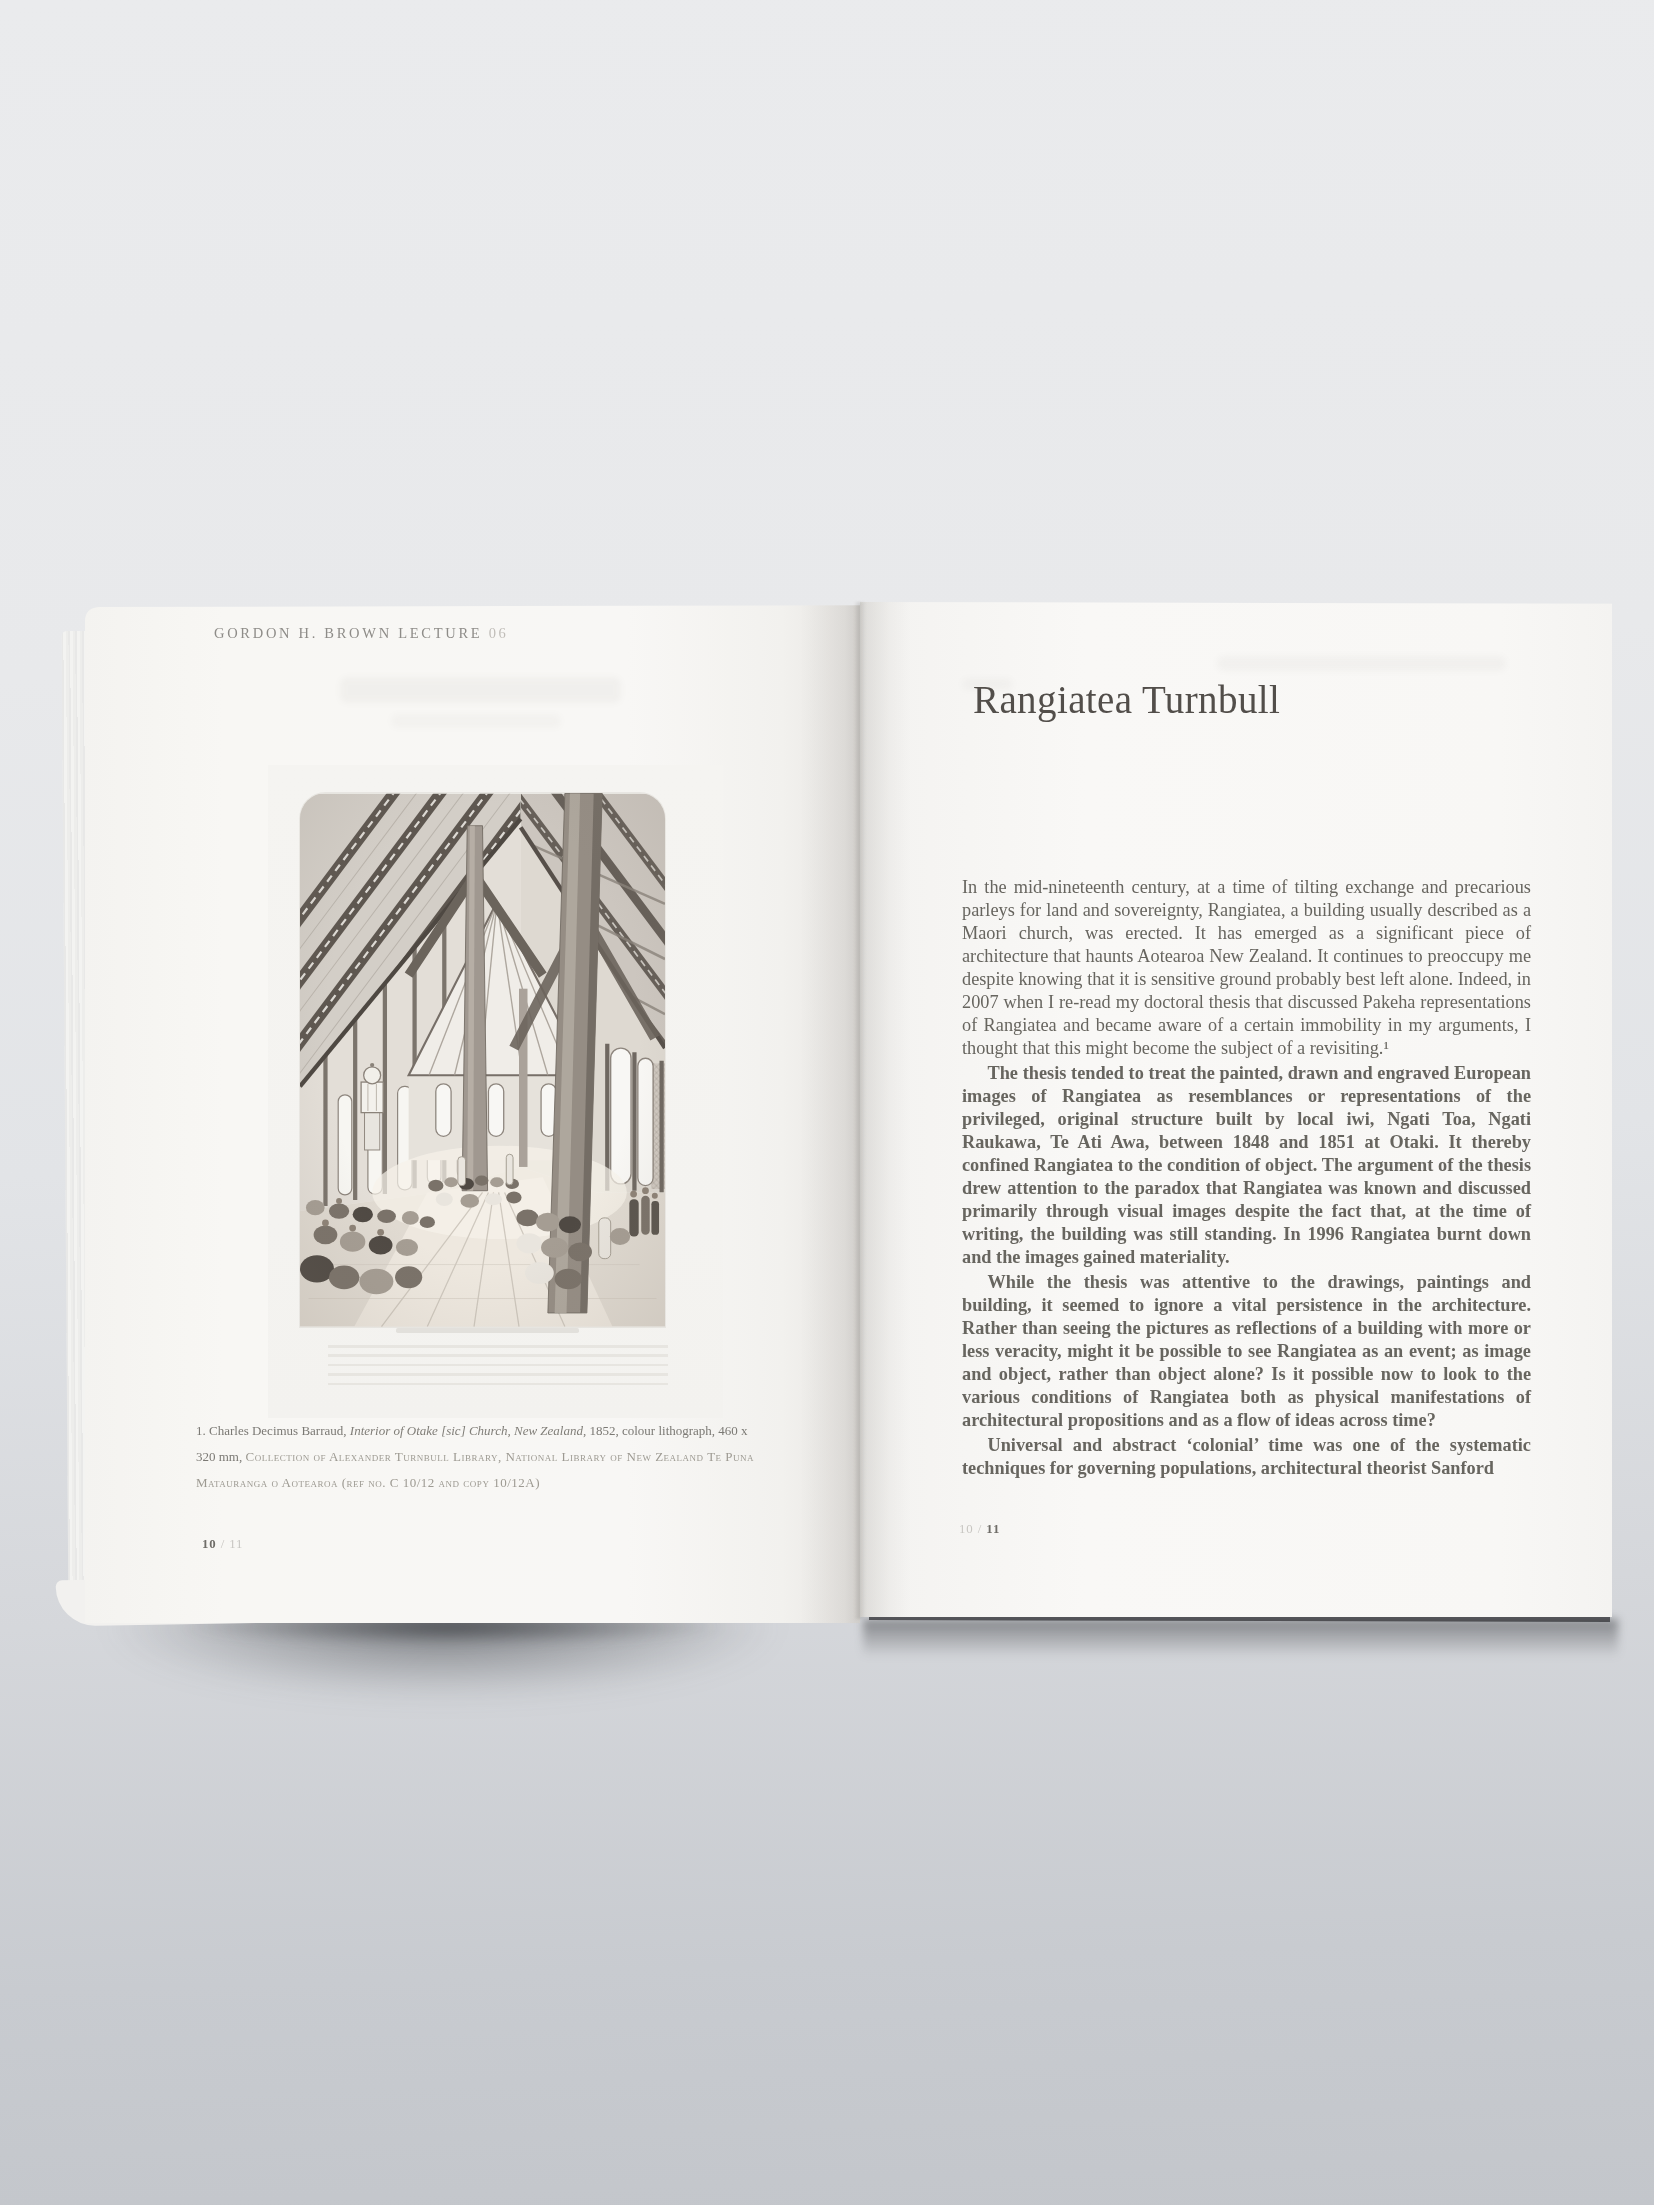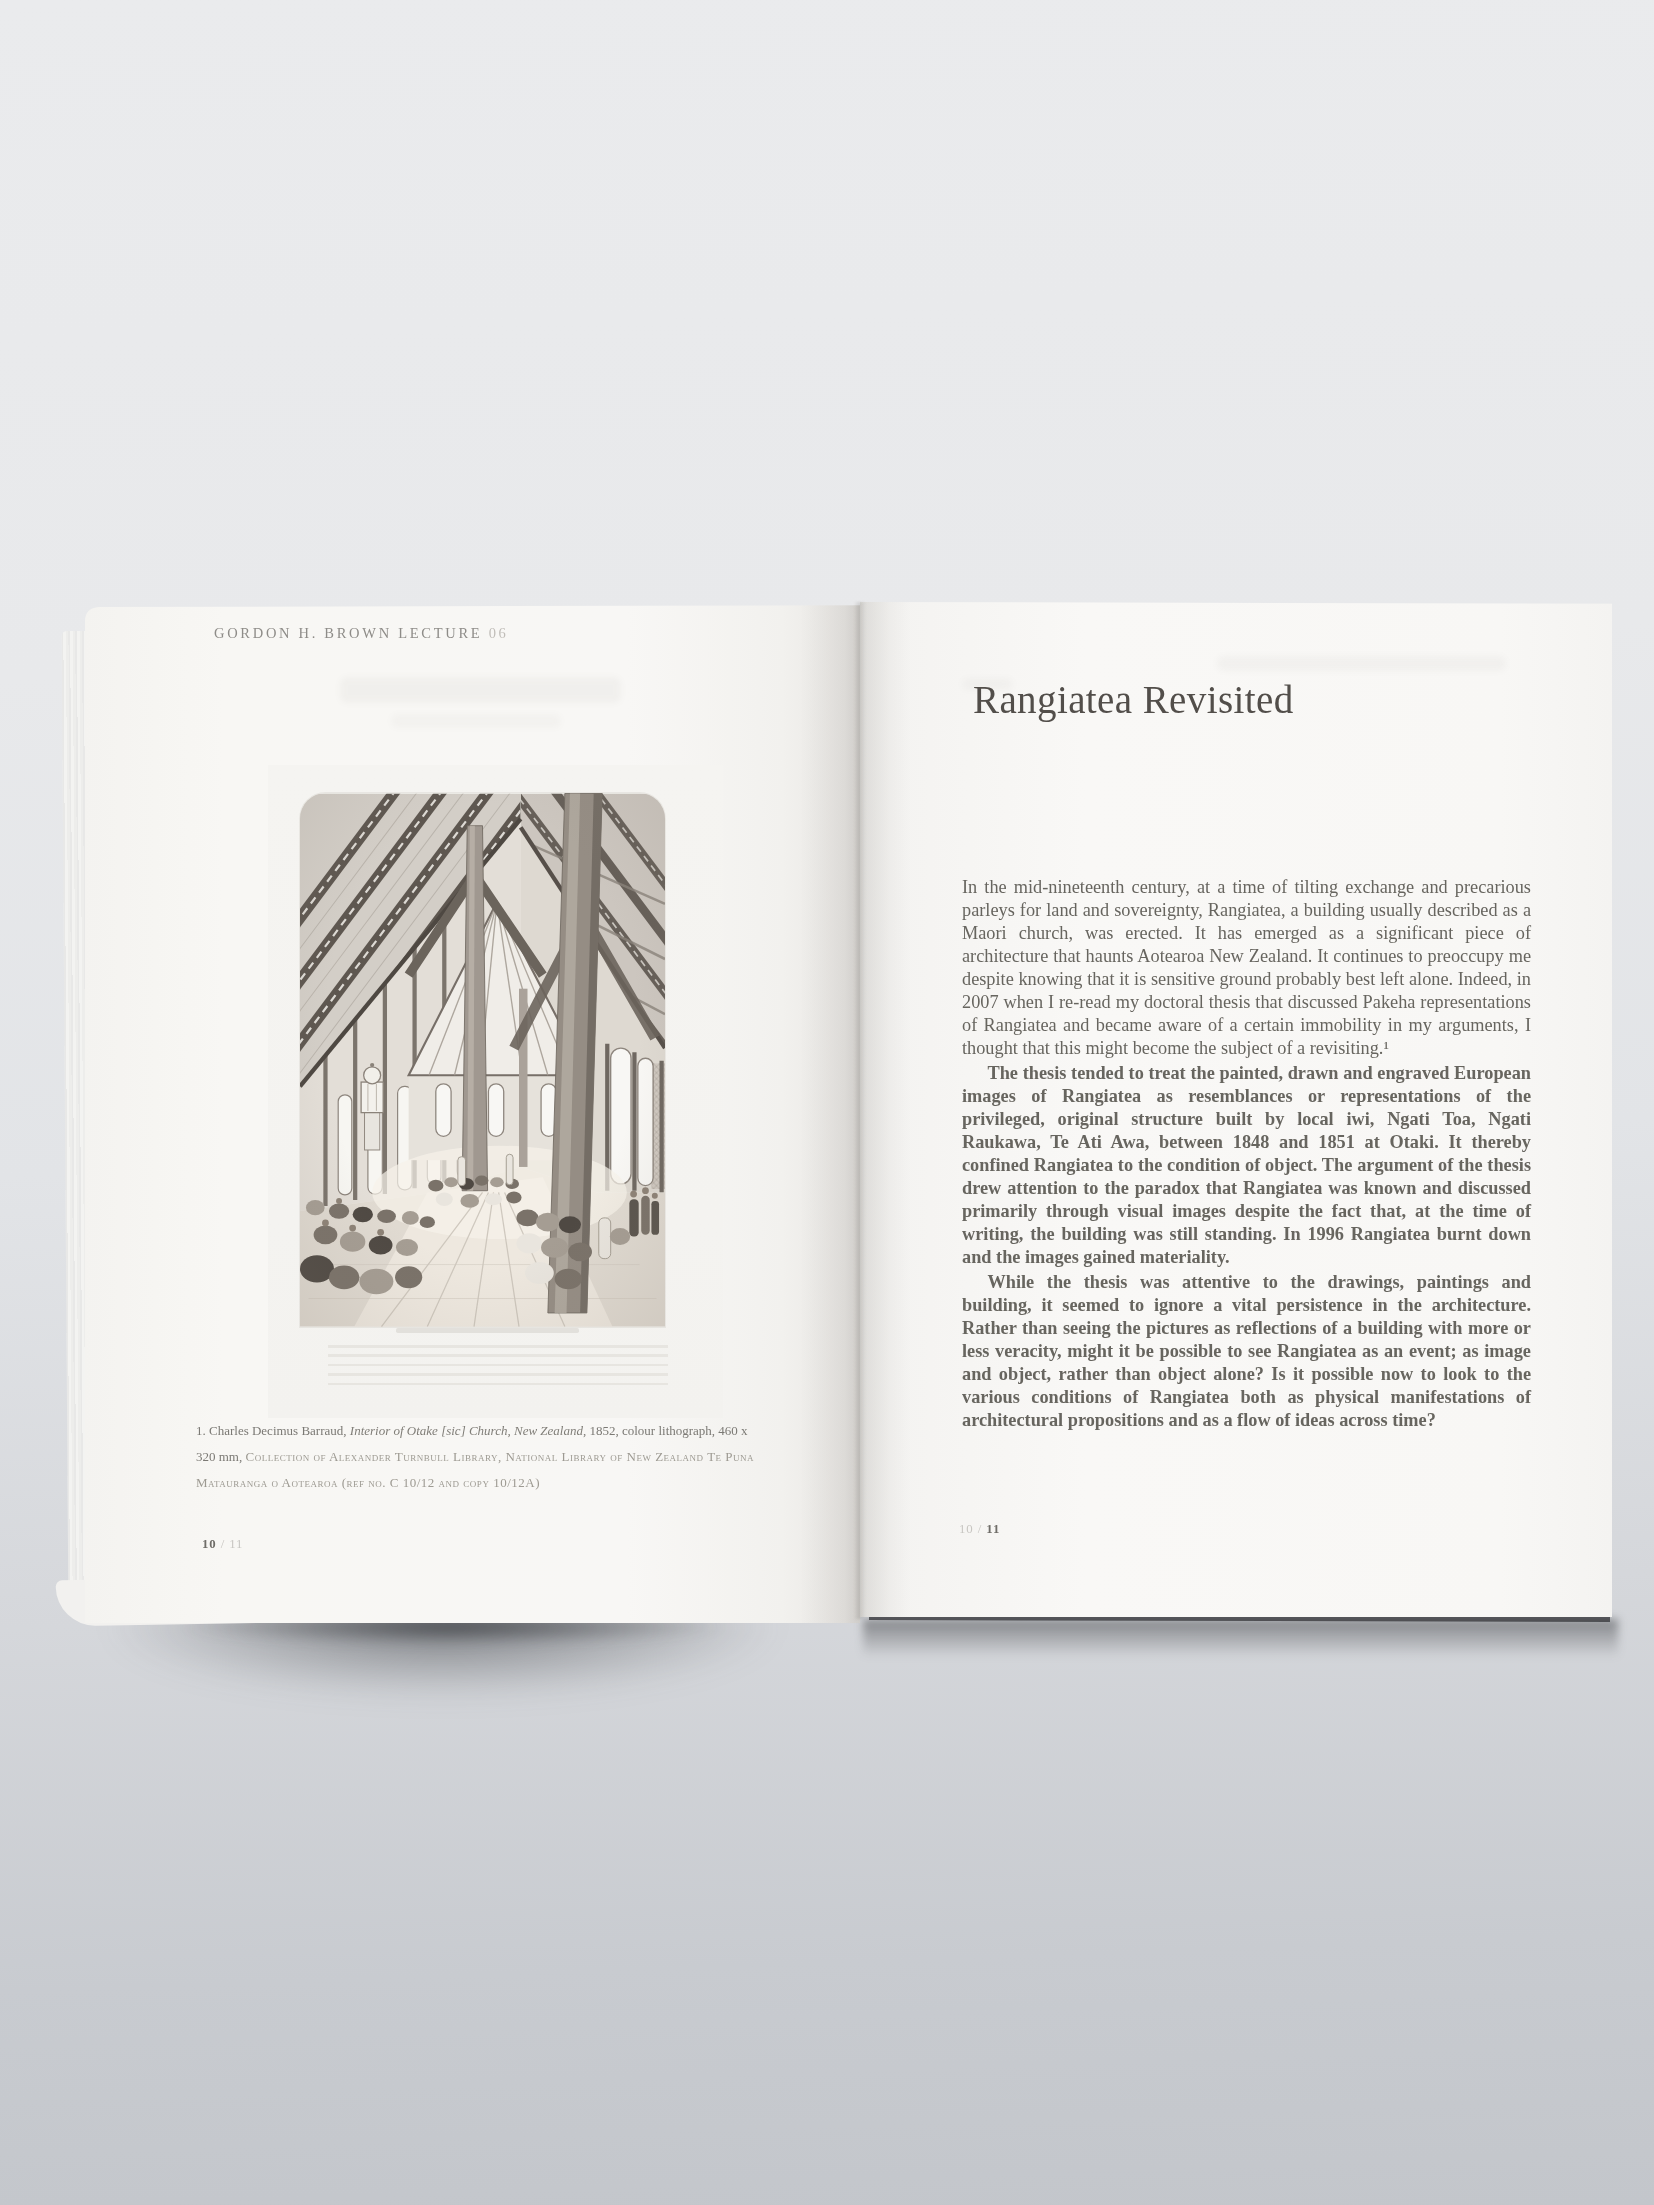--- a/index.html
+++ b/index.html
@@ -344,26 +344,27 @@
       <span class="muted">/</span>
       <span class="muted">11</span>
     </div>
   </div>
 
   <div class="abs right-page">
     <div class="abs rp-gutter-shade"></div>
     <div class="abs ghost g3"></div>
     <div class="abs ghost g4"></div>
 
-    <h1 class="abs rp-title" style="margin:0;font-weight:normal;">Rangiatea Revisited</h1>
+    <h1 class="abs rp-title" style="margin:0;font-weight:normal;">Rangiatea Turnbull</h1>
 
     <div class="abs rp-body">
         <p>In the mid-nineteenth century, at a time of tilting exchange and precarious parleys for land and sovereignty, Rangiatea, a building usually described as a Maori church, was erected. It has emerged as a significant piece of architecture that haunts Aotearoa New Zealand. It continues to preoccupy me despite knowing that it is sensitive ground probably best left alone. Indeed, in 2007 when I re-read my doctoral thesis that discussed Pakeha representations of Rangiatea and became aware of a certain immobility in my arguments, I thought that this might become the subject of a revisiting.¹</p>
         <p class="indent">The thesis tended to treat the painted, drawn and engraved European images of Rangiatea as resemblances or representations of the privileged, original structure built by local iwi, Ngati Toa, Ngati Raukawa, Te Ati Awa, between 1848 and 1851 at Otaki. It thereby confined Rangiatea to the condition of object. The argument of the thesis drew attention to the paradox that Rangiatea was known and discussed primarily through visual images despite the fact that, at the time of writing, the building was still standing. In 1996 Rangiatea burnt down and the images gained materiality.</p>
         <p class="indent">While the thesis was attentive to the drawings, paintings and building, it seemed to ignore a vital persistence in the architecture. Rather than seeing the pictures as reflections of a building with more or less veracity, might it be possible to see Rangiatea as an event; as image and object, rather than object alone? Is it possible now to look to the various conditions of Rangiatea both as physical manifestations of architectural propositions and as a flow of ideas across time?</p>
+        <p class="indent">Universal and abstract ‘colonial’ time was one of the systematic techniques for governing populations, architectural theorist Sanford</p>
       </div>
 
     <div class="abs rp-footer">
       <span class="muted">10</span>
       <span class="muted">/</span>
       <span class="cur">11</span>
     </div>
   </div>
 
   <div class="abs gutter-line"></div>

